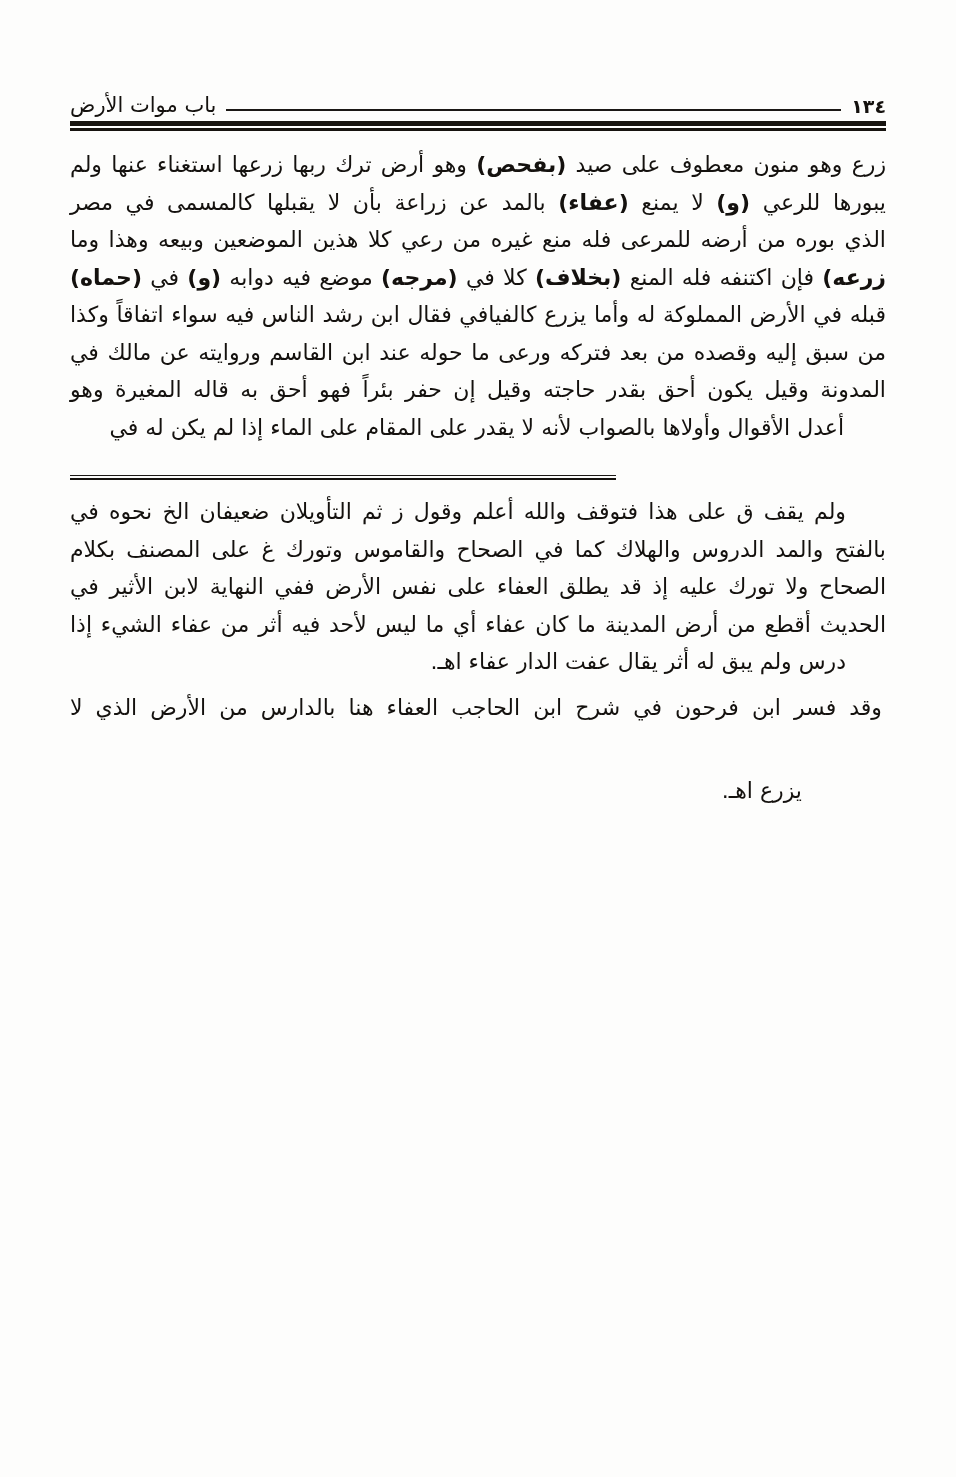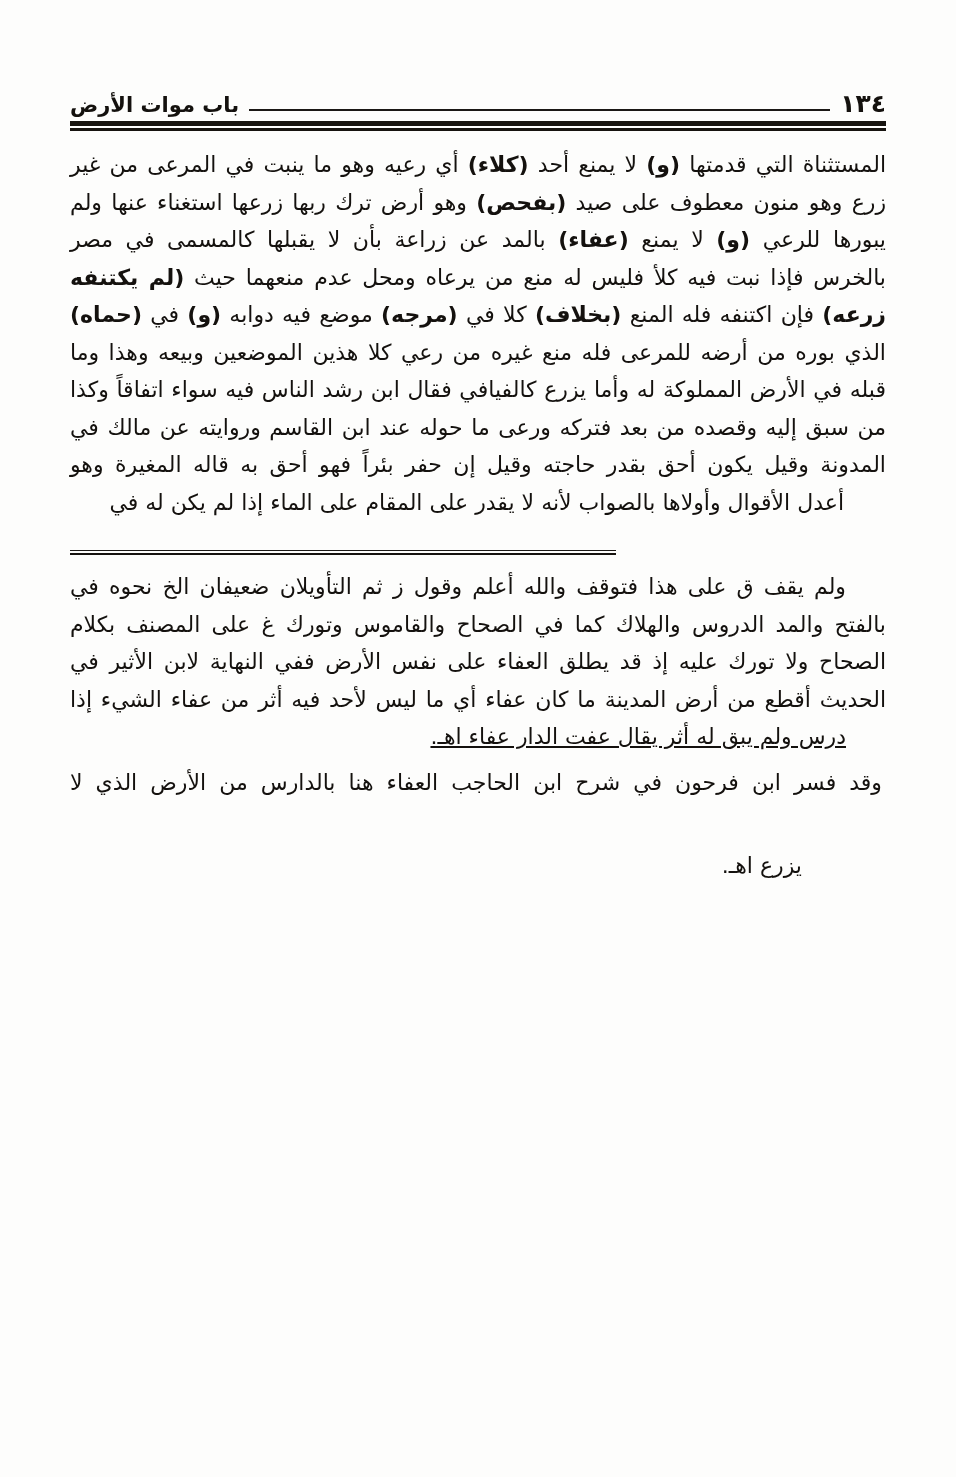--- a/index.html
+++ b/index.html
@@ -10,29 +10,29 @@
     font-family:"DejaVu Sans",sans-serif;
     color:#14110e;
     overflow:hidden;
   }
   
   .header{
     position:absolute;top:84px;left:70px;width:816px;height:36px;
     direction:rtl;display:flex;align-items:flex-end;
   }
   .page-number{
-    font-size:25px;font-weight:bold;line-height:1;
+    font-size:19px;font-weight:bold;line-height:1;
     padding-bottom:4px;white-space:nowrap;
   }
   .header-rule{
     flex:1;height:0;border-bottom:2px solid #1b1815;
     margin:0 10px 9px 10px;
   }
   .chapter-title{
-    font-size:21px;font-weight:bold;line-height:1;
+    font-size:21px;font-weight:normal;line-height:1;
     padding-bottom:4px;white-space:nowrap;
   }
   .double-rule{position:absolute;top:121px;left:70px;width:816px;}
   .double-rule .bar1{height:5px;background:#16130f;}
   .double-rule .bar2{height:3px;background:#16130f;margin-top:2px;}
 
   
   .text-column{
     position:absolute;top:146px;left:70px;width:816px;
     direction:rtl;
@@ -48,21 +48,21 @@
     overflow:visible;
   }
   .line .b{font-weight:bold;}
 
   
   .main-block .line:last-child{
     text-align-last:right;padding-right:42px;
   }
   .footnote-block .line:first-child{padding-right:40px;}
   .footnote-block .line:last-child{
-    text-align-last:right;padding-right:40px;text-decoration:underline;
+    text-align-last:right;padding-right:40px;
   }
   .closing-block .line:first-child{padding-right:4px;margin-top:8px;}
   .closing-block .line:last-child{
     text-align-last:right;padding-right:84px;margin-top:46px;
   }
   .attribution{
     direction:rtl;text-align:right;
     line-height:37.5px;height:37.5px;
     padding-right:114px;font-size:22px;
   }
@@ -87,26 +87,24 @@
   </div>
 
   <div class="double-rule">
     <div class="bar1"></div>
     <div class="bar2"></div>
   </div>
 
   <div class="text-column">
 
     <div class="main-block">
-        <div class="line"><span>المستثناة التي قدمتها </span><span class="b">(و)</span><span> لا يمنع أحد </span><span class="b">(كلاء)</span><span> أي رعيه وهو ما ينبت في المرعى من غير</span></div>
         <div class="line"><span>زرع وهو منون معطوف على صيد </span><span class="b">(بفحص)</span><span> وهو أرض ترك ربها زرعها استغناء عنها ولم</span></div>
         <div class="line"><span>يبورها للرعي </span><span class="b">(و)</span><span> لا يمنع </span><span class="b">(عفاء)</span><span> بالمد عن زراعة بأن لا يقبلها كالمسمى في مصر</span></div>
-        <div class="line"><span>بالخرس فإذا نبت فيه كلأ فليس له منع من يرعاه ومحل عدم منعهما حيث </span><span class="b">(لم يكتنفه</span></div>
+        <div class="line"><span>الذي بوره من أرضه للمرعى فله منع غيره من رعي كلا هذين الموضعين وبيعه وهذا وما</span></div>
         <div class="line"><span class="b">زرعه)</span><span> فإن اكتنفه فله المنع </span><span class="b">(بخلاف)</span><span> كلا في </span><span class="b">(مرجه)</span><span> موضع فيه دوابه </span><span class="b">(و)</span><span> في </span><span class="b">(حماه)</span></div>
-        <div class="line"><span>الذي بوره من أرضه للمرعى فله منع غيره من رعي كلا هذين الموضعين وبيعه وهذا وما</span></div>
         <div class="line"><span>قبله في الأرض المملوكة له وأما يزرع كالفيافي فقال ابن رشد الناس فيه سواء اتفاقاً وكذا</span></div>
         <div class="line"><span>من سبق إليه وقصده من بعد فتركه ورعى ما حوله عند ابن القاسم وروايته عن مالك في</span></div>
         <div class="line"><span>المدونة وقيل يكون أحق بقدر حاجته وقيل إن حفر بئراً فهو أحق به قاله المغيرة وهو</span></div>
         <div class="line"><span>أعدل الأقوال وأولاها بالصواب لأنه لا يقدر على المقام على الماء إذا لم يكن له في</span></div>
       </div>
 
     <div class="footnote-separator">
       <div class="s1"></div>
       <div class="s2"></div>
     </div>

